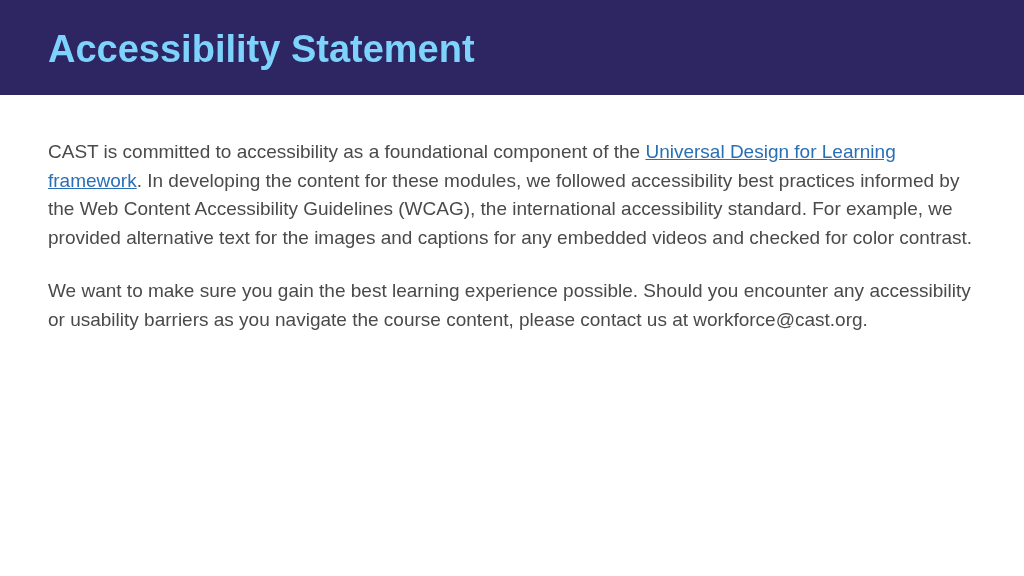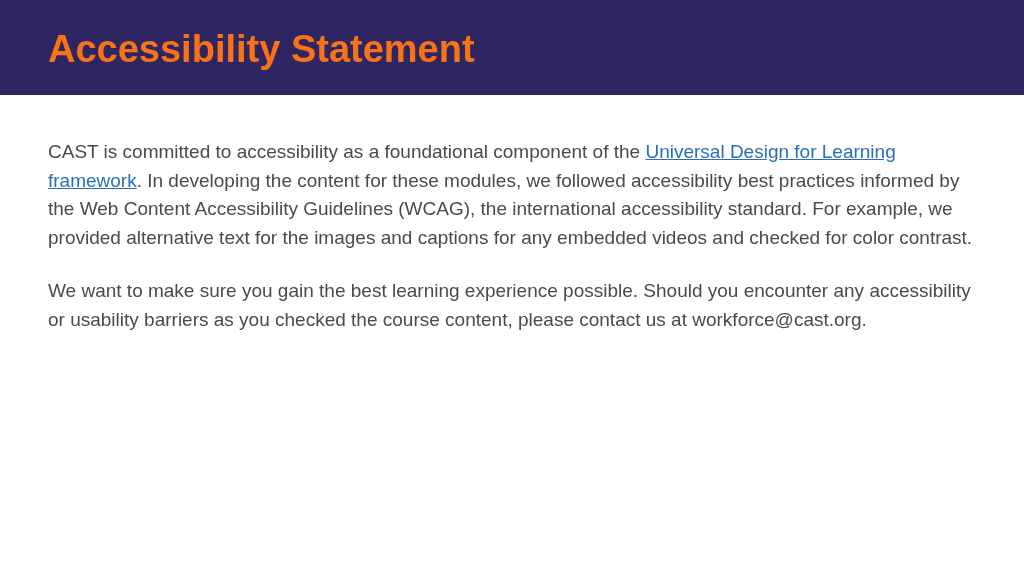--- a/index.html
+++ b/index.html
@@ -8,21 +8,21 @@
     height: 576px;
     font-family: 'Segoe UI', Arial, sans-serif;
     background: #ffffff;
     overflow: hidden;
   }
   .header {
     background: #2e2563;
     padding: 28px 48px 24px 48px;
   }
   .header h1 {
-    color: #f97316;
+    color: #7dd3fc;
     font-size: 38px;
     font-weight: 700;
   }
   .content {
     padding: 18px 48px;
   }
   .content p {
     color: #4a4a4a;
     font-size: 19px;
     line-height: 1.5;
@@ -39,14 +39,14 @@
 <body>
 
 <div class="header">
   <h1>Accessibility Statement</h1>
 </div>
 
 <div class="content">
   <p>
     <span>CAST is committed to accessibility as a foundational component of the </span><a class="link">Universal Design for Learning  framework</a><span>. In developing the content for these modules, we followed accessibility best practices informed by the Web Content Accessibility Guidelines (WCAG), the international accessibility standard. For example, we provided alternative text for the images and captions for any embedded videos and checked for color contrast.</span>
   </p>
-  <p>We want to make sure you gain the best learning experience possible. Should you encounter any accessibility or usability barriers as you checked the course content, please contact us at workforce@cast.org.</p>
+  <p>We want to make sure you gain the best learning experience possible. Should you encounter any accessibility or usability barriers as you navigate the course content, please contact us at workforce@cast.org.</p>
 </div>
 
 </body></html>

